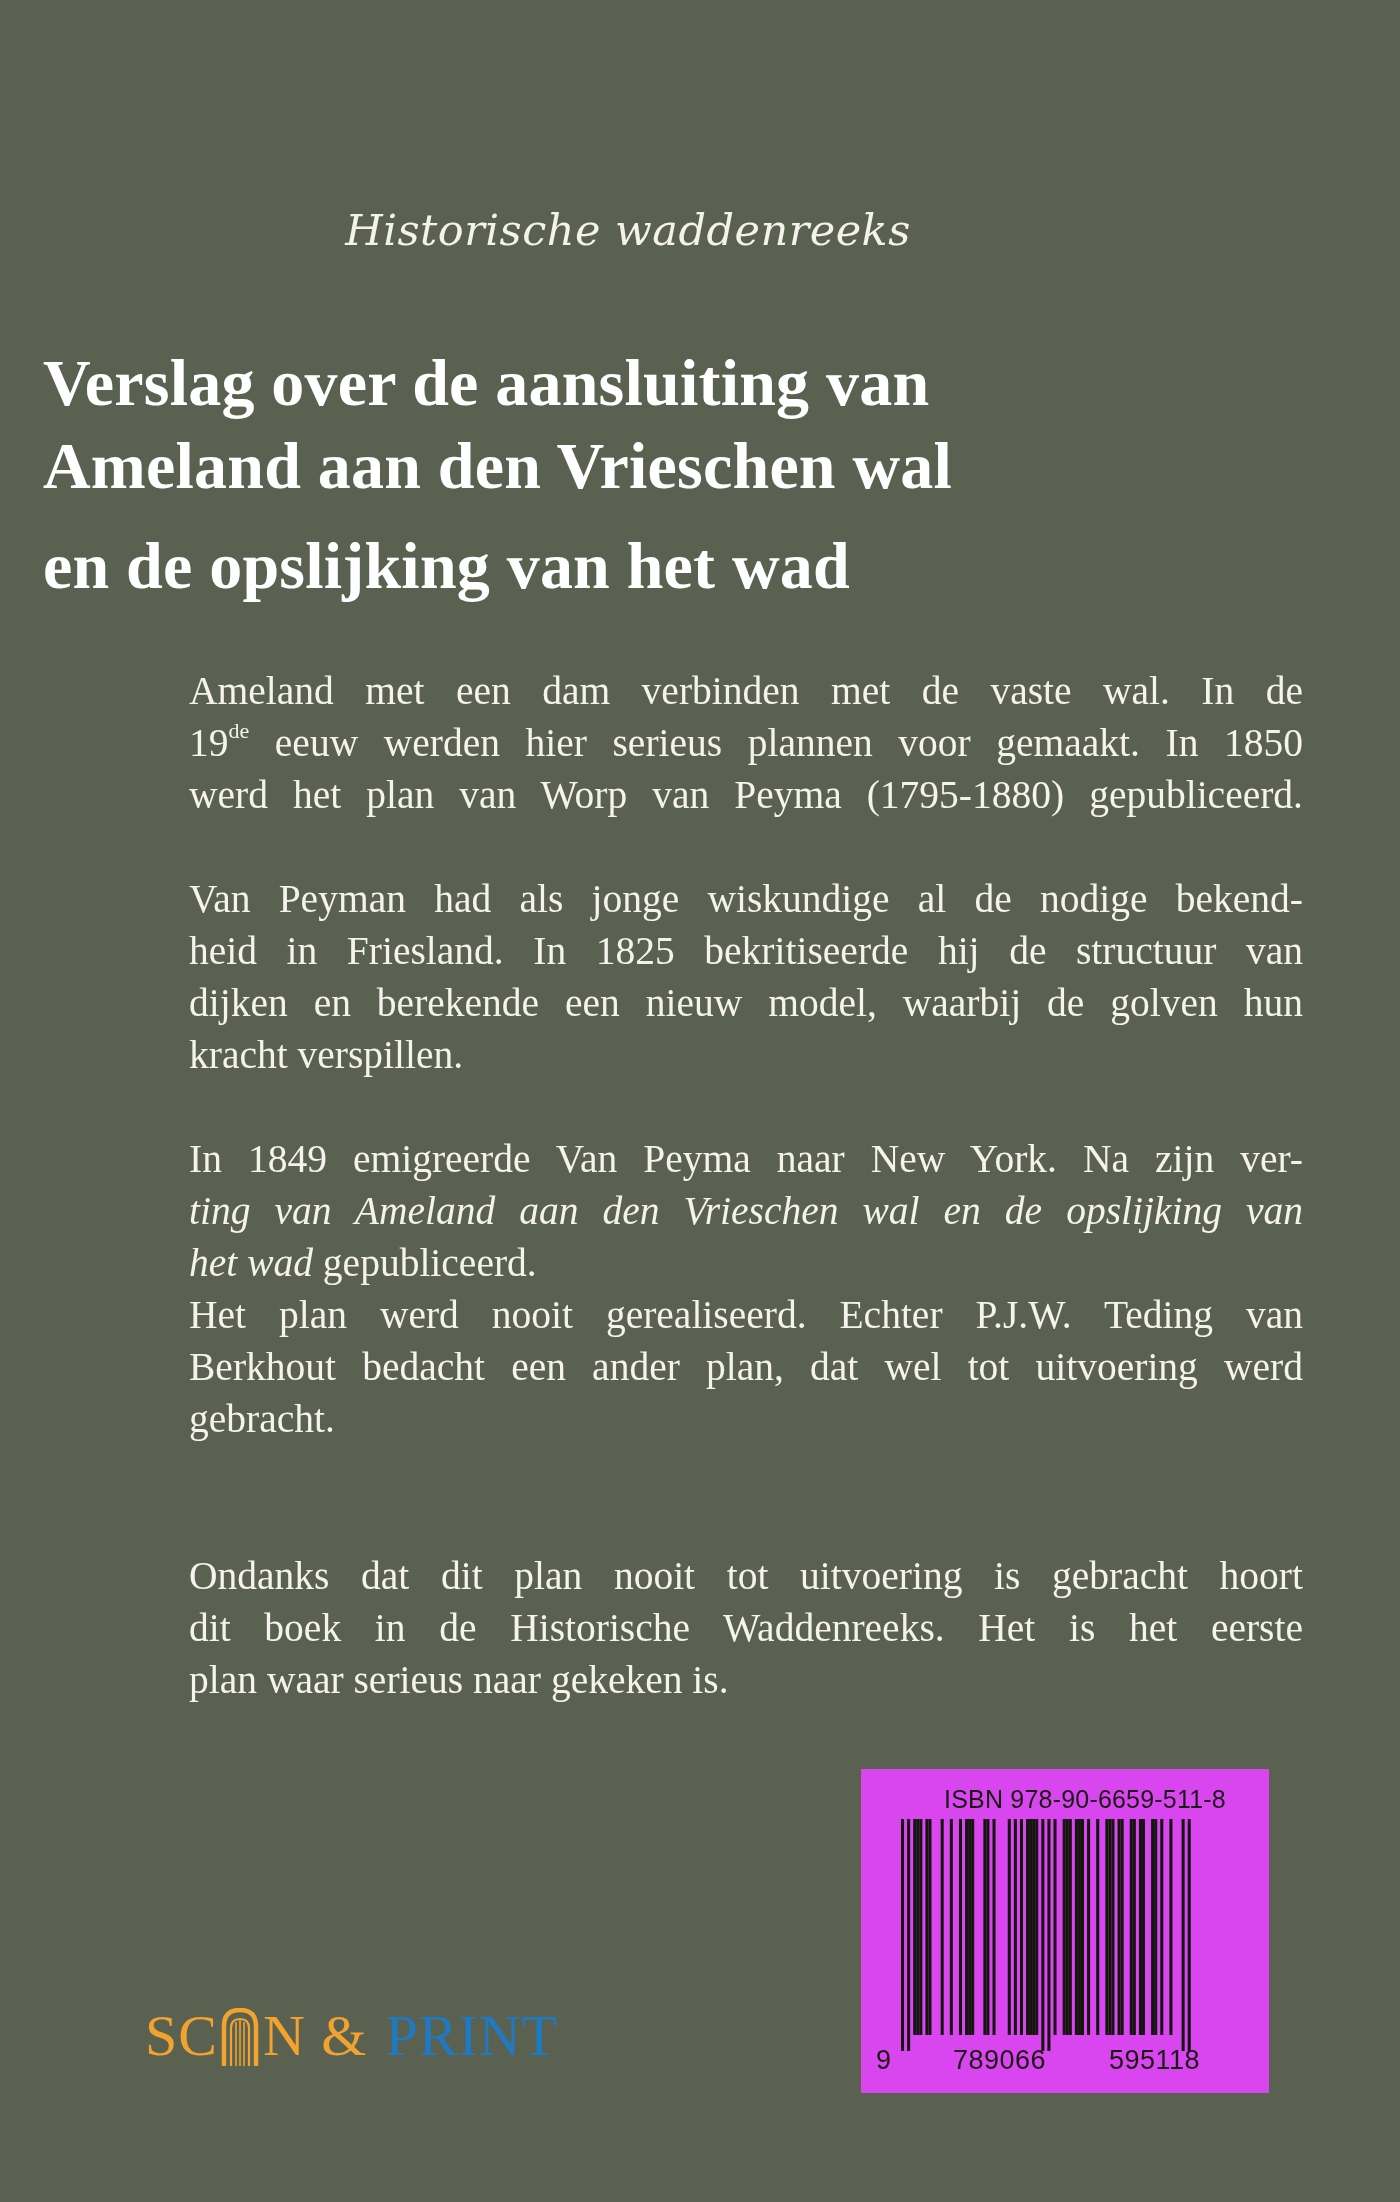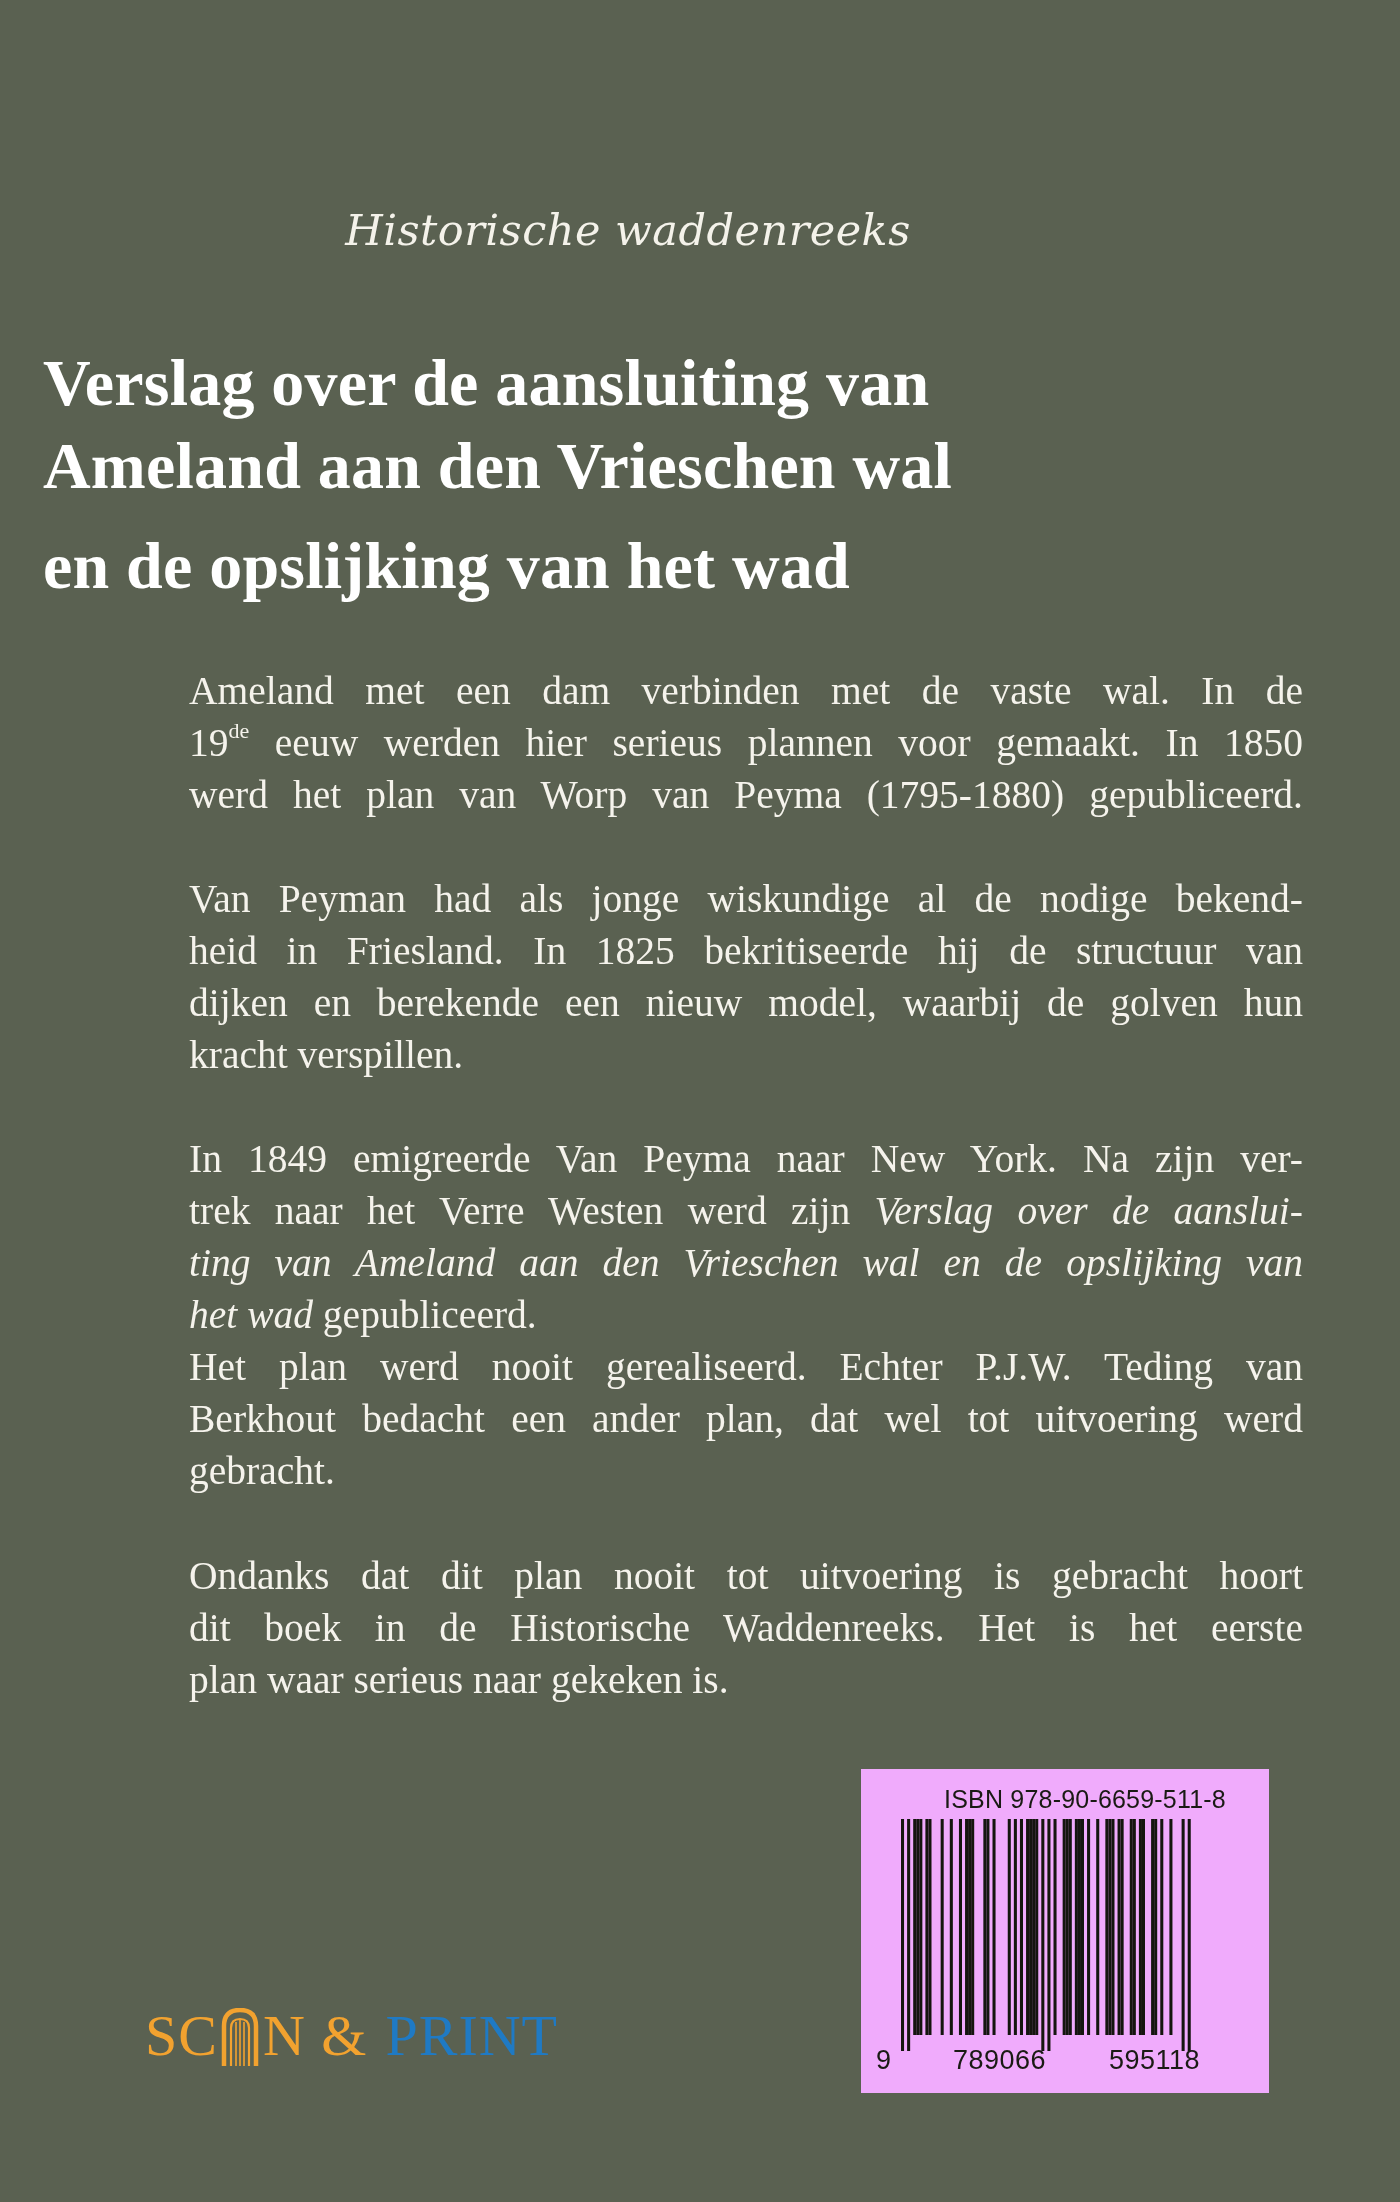--- a/index.html
+++ b/index.html
@@ -72,21 +72,21 @@
   #para2 { top: 873px; }
   #para3 { top: 1133px; }
   #para4 { top: 1550px; }
 
   .barcode-box {
     position: absolute;
     left: 861px;
     top: 1769px;
     width: 408px;
     height: 324px;
-    background: #f0abfc;
+    background: #d946ef;
   }
   .isbn-text {
     position: absolute;
     top: 16px;
     left: 0;
     width: 408px;
     text-align: center;
     padding-left: 40px;
     box-sizing: border-box;
     font-family: "Liberation Sans", sans-serif;
@@ -151,21 +151,20 @@
 
 <div class="body-text" id="para2">
   <span class="line">Van Peyman had als jonge wiskundige al de nodige bekend-</span>
   <span class="line">heid in Friesland. In 1825 bekritiseerde hij de structuur van</span>
   <span class="line">dijken en berekende een nieuw model, waarbij de golven hun</span>
   <span class="line last">kracht verspillen.</span>
 </div>
 
 <div class="body-text" id="para3">
   <span class="line">In 1849 emigreerde Van Peyma naar New York. Na zijn ver-</span>
-  <span class="line"><span>trek naar het Verre Westen werd zijn </span><em>Verslag over de aanslui-</em></span>
   <span class="line"><em>ting van Ameland aan den Vrieschen wal en de opslijking van</em></span>
   <span class="line last"><em>het wad</em><span> gepubliceerd.</span></span>
   <span class="line">Het plan werd nooit gerealiseerd. Echter P.J.W. Teding van</span>
   <span class="line">Berkhout bedacht een ander plan, dat wel tot uitvoering werd</span>
   <span class="line last">gebracht.</span>
 </div>
 
 <div class="body-text" id="para4">
   <span class="line">Ondanks dat dit plan nooit tot uitvoering is gebracht hoort</span>
   <span class="line">dit boek in de Historische Waddenreeks. Het is het eerste</span>

